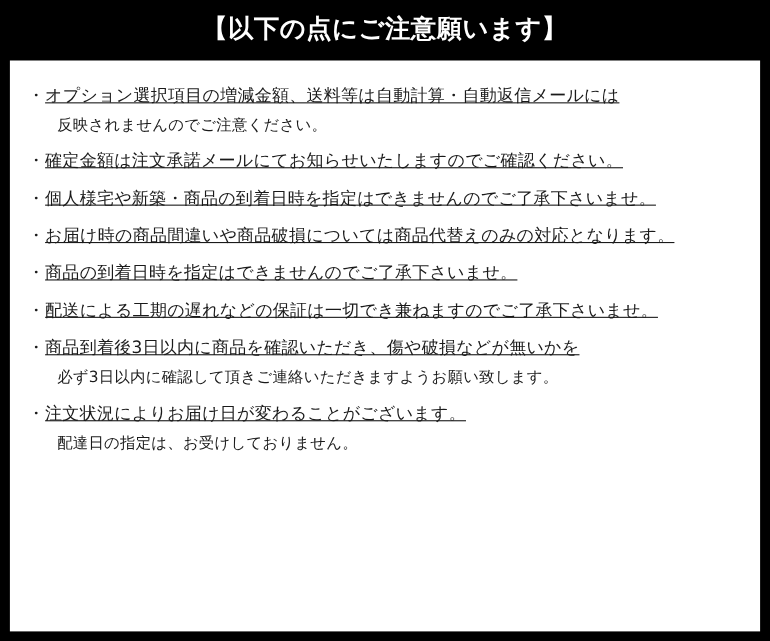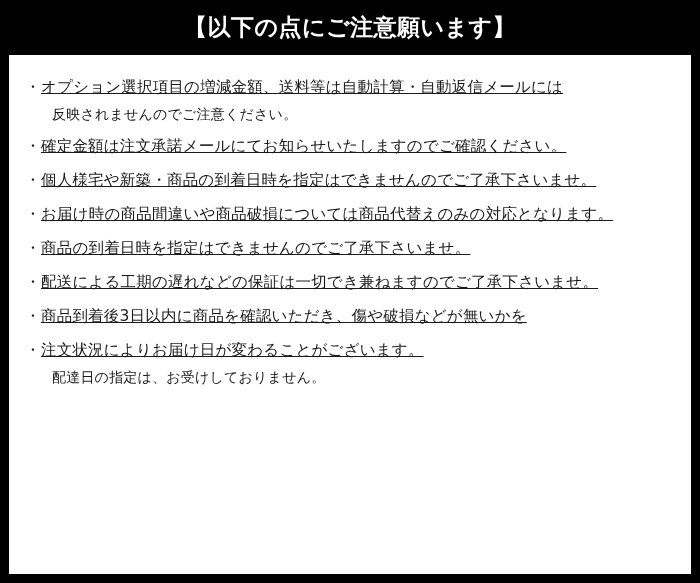--- a/index.html
+++ b/index.html
@@ -121,20 +121,21 @@
           <span class="bullet">・</span>
           <span class="line-text">配送による工期の遅れなどの保証は一切でき兼ねますのでご了承下さいませ。</span>
         </div>
       </li>
 
       <li class="notice-item">
         <div class="notice-line">
           <span class="bullet">・</span>
           <span class="line-text">商品到着後3日以内に商品を確認いただき、傷や破損などが無いかを</span>
         </div>
+        <div class="cont-line">必ず3日以内に確認して頂きご連絡いただきますようお願い致します。</div>
       </li>
 
       <li class="notice-item">
         <div class="notice-line">
           <span class="bullet">・</span>
           <span class="line-text">注文状況によりお届け日が変わることがございます。</span>
         </div>
         <div class="cont-line">配達日の指定は、お受けしておりません。</div>
       </li>
 

